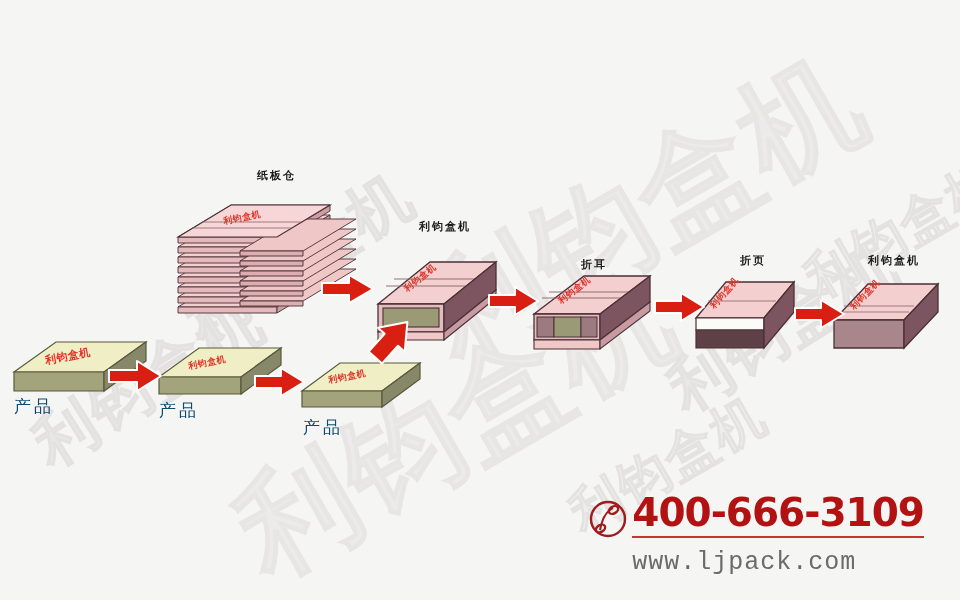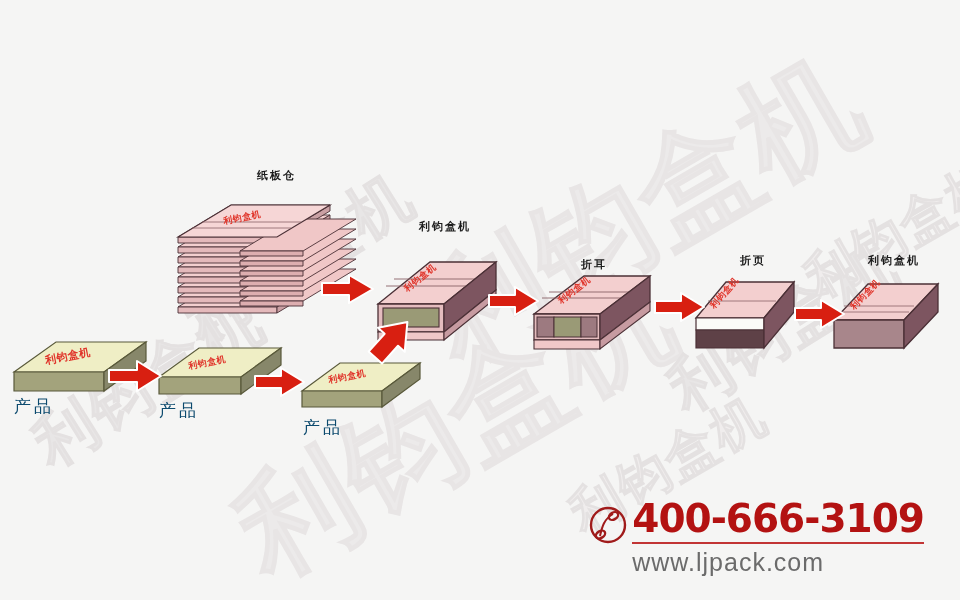--- a/index.html
+++ b/index.html
@@ -80,26 +80,26 @@
     font-family: "DejaVu Sans", "Liberation Sans", sans-serif;
     font-weight: 700;
     font-size: 39px;
     line-height: 1.02;
     color: #b31212;
     letter-spacing: -1px;
     padding-bottom: 3px;
     border-bottom: 2px solid #c23535;
   }
   #website {
-    font-family: Liberation Sans, sans-serif;
+    font-family: Liberation Mono, monospace;
     font-size: 25px;
     line-height: 1.25;
     color: #6b6b6b;
     letter-spacing: 1px;
-    padding-top: 3px;
+    padding-top: 9px;
     text-align: left;
   }
 </style>
 </head>
 <body>
 
 <div id="watermarks">
   <div class="wm wm-a" style="left:20px; top:340px;">利钧盒机</div>
   <div class="wm wm-a" style="left:170px; top:215px;">利钧盒机</div>
   <div class="wm wm-b" style="left:405px; top:130px;">利钧盒机</div>

